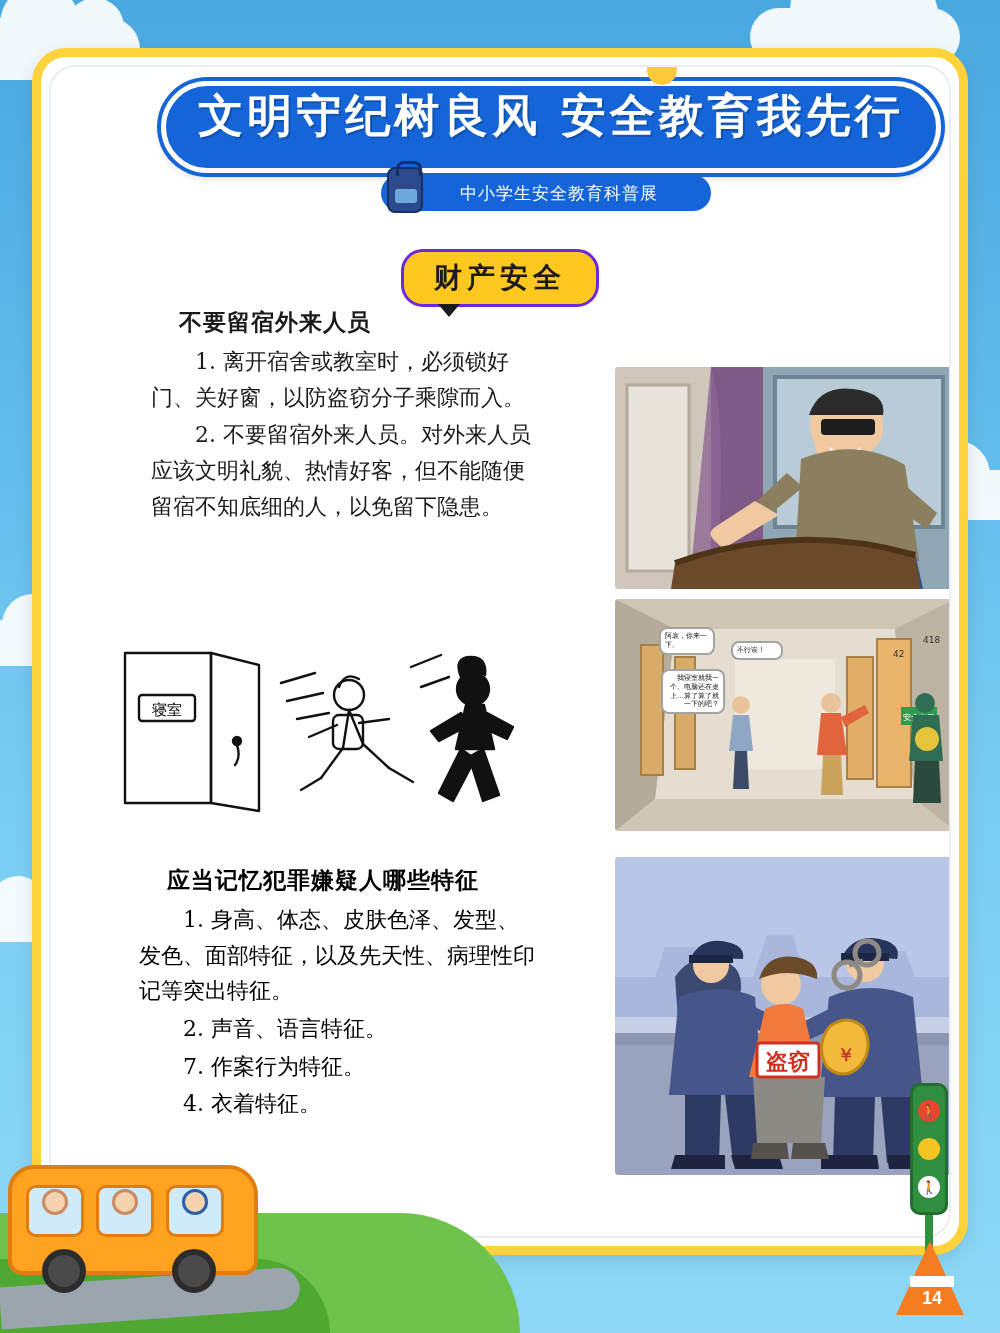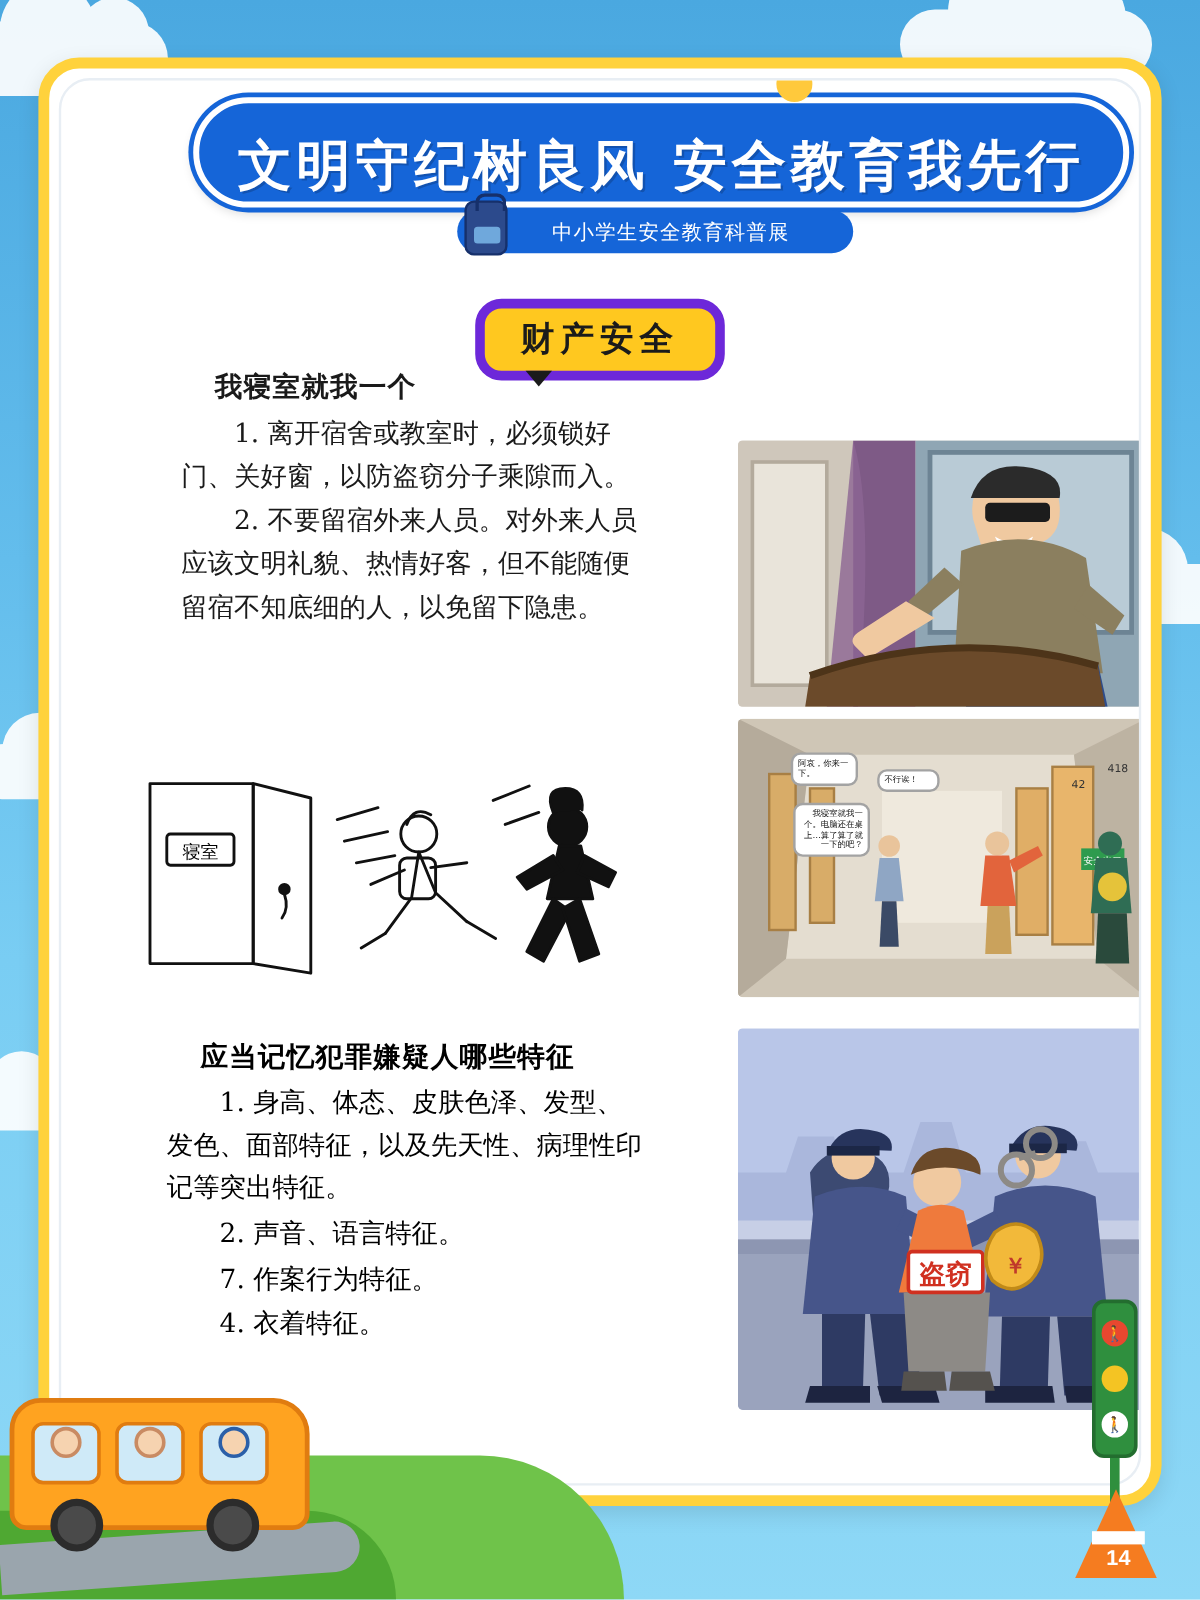--- a/index.html
+++ b/index.html
@@ -47,21 +47,21 @@
   }
 
   
   .banner {
     position: absolute;
     left: 110px; top: 14px; width: 780px; height: 92px;
     background: #1565d8;
     border: 5px solid #ffffff;
     border-radius: 46px;
     box-shadow: 0 0 0 4px #1565d8, 0 4px 10px rgba(0,0,0,.18);
-    display: flex; align-items: flex-end; justify-content: center;
+    display: flex; align-items: flex-start; justify-content: center;
     z-index: 6;
   }
   .banner-title {
     color: #ffffff;
     font-family: "DejaVu Sans", sans-serif;
     font-size: 45px; font-weight: bold;
     letter-spacing: 4px;
     text-shadow: 2px 2px 0 rgba(0,0,0,.18);
     white-space: nowrap;
   }
@@ -89,21 +89,21 @@
     border: 2px solid #16306b;
   }
   .bag::before { content:""; position:absolute; left:7px; top:-8px; width:20px;height:12px;border:3px solid #16306b;border-bottom:none;border-radius:8px 8px 0 0;}
   .bag::after { content:""; position:absolute; left:6px; top:20px; width:22px;height:14px;background:#6fa8dc;border-radius:3px;}
 
   
   .section-tag {
     position: absolute; left: 50%; transform: translateX(-50%);
     top: 182px;
     background: #ffc81f;
-    border: 8px solid #6d28d9;
+    border: 3px solid #6d28d9;
     border-radius: 22px;
     padding: 7px 30px;
     z-index: 5;
   }
   .section-tag::after {
     content:""; position:absolute; left: 34px; bottom: -13px;
     width: 0; height: 0;
     border-left: 11px solid transparent; border-right: 11px solid transparent;
     border-top: 13px solid #1b1b1b;
   }
@@ -212,21 +212,21 @@
       <div class="subbar-text">中小学生安全教育科普展</div>
     </div>
 
     <div class="section-tag">
       <div class="section-tag-text">财产安全</div>
     </div>
 
     <div class="content">
 
       <div class="text-col">
-        <h3 class="sub-head">我寝室就我一个</h3>
+        <h3 class="sub-head">不要留宿外来人员</h3>
         <p class="para">1. 离开宿舍或教室时，必须锁好门、关好窗，以防盗窃分子乘隙而入。</p>
         <p class="para">2. 不要留宿外来人员。对外来人员应该文明礼貌、热情好客，但不能随便留宿不知底细的人，以免留下隐患。</p>
       </div>
 
       <svg class="lineart" viewBox="0 0 420 190">
         <g fill="none" stroke="#111" stroke-width="2.4" stroke-linejoin="round" stroke-linecap="round">
 
           <rect x="14" y="10" width="86" height="150"></rect>
           <path d="M100 10 L148 22 L148 168 L100 160 Z"></path>
           <circle cx="126" cy="98" r="4" fill="#111"></circle>

